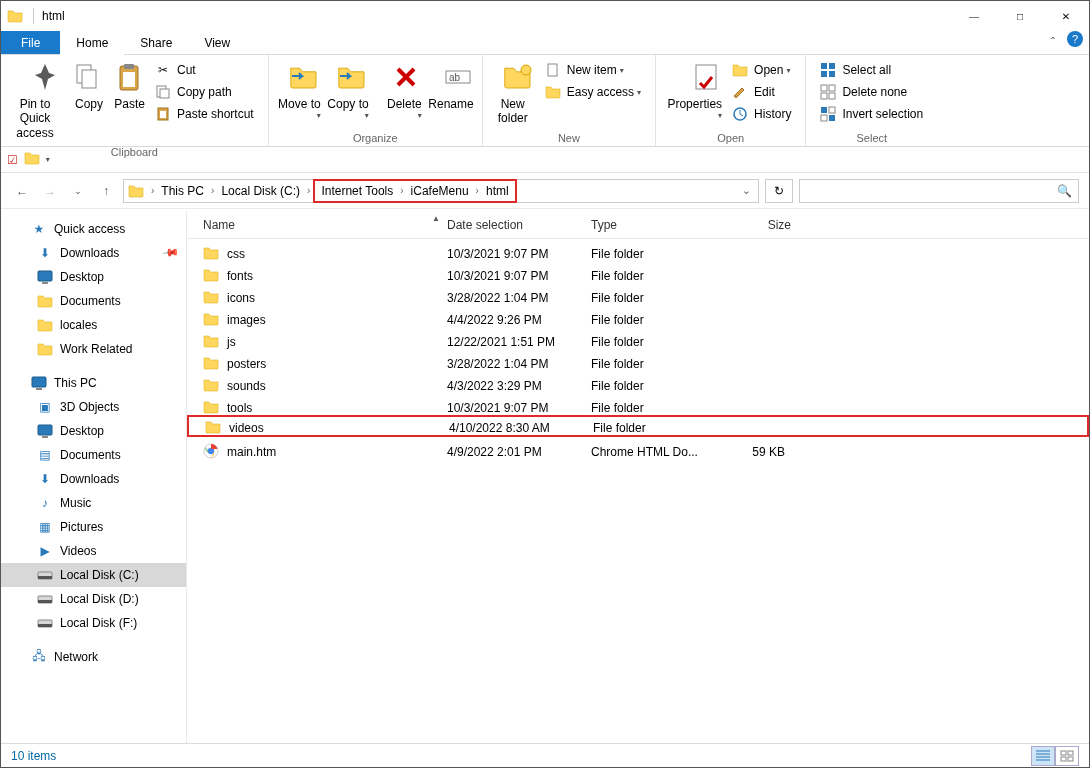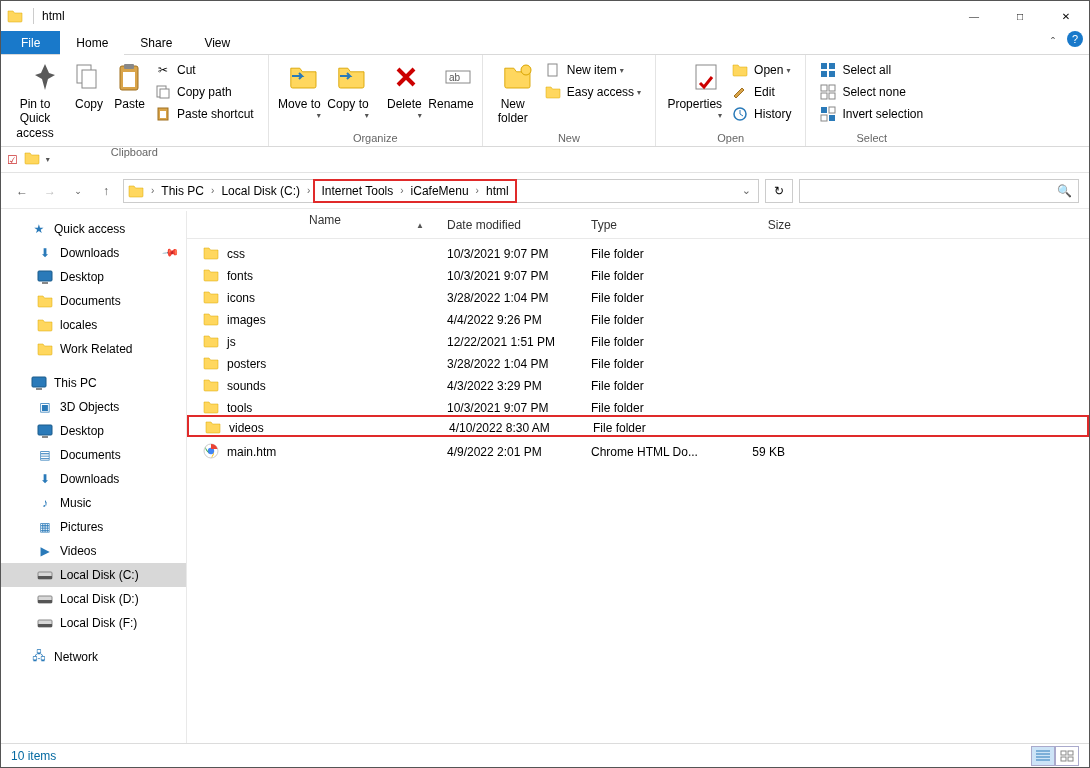--- a/index.html
+++ b/index.html
@@ -52,21 +52,21 @@
     .nav-pane { width: 186px; border-right: 1px solid #e9e9e9; overflow: auto; padding: 6px 0; }
     .tree-item { display: flex; align-items: center; height: 24px; padding-left: 18px; }
     .tree-item.child { padding-left: 36px; }
     .tree-item.selected { background: #d8d8d8; }
     .tree-item .ticon { width: 16px; height: 16px; margin-right: 7px; display:flex; align-items:center; justify-content:center;}
     .tree-item .exp { width: 10px; margin-right: 2px; font-size: 9px; color: #666; }
     .tree-spacer { height: 10px; }
     .pin { margin-left:auto; margin-right:8px; color:#777; font-size:11px; transform: rotate(40deg);}
     .detail-pane { flex: 1; display: flex; flex-direction: column; }
     .cols { display: flex; height: 28px; align-items: center; border-bottom: 1px solid #e9e9e9; font-size: 12px; color: #333; }
-    .col-name { width: 260px; padding-left: 16px; display:flex; align-items:center;flex-direction:column;}
+    .col-name { width: 260px; padding-left: 16px; display:flex; align-items:center;}
     .col-date { width: 144px; }
     .col-type { width: 118px; }
     .col-size { width: 82px; text-align: right; }
     .sort-ar { margin:0 auto; font-size:8px; color:#555; position: relative; left: 95px; top:-6px;}
     .rows { flex: 1; overflow: auto; }
     .row { display: flex; height: 22px; align-items: flex-end; }
     .row .ricon { width: 16px; height: 16px; margin-right: 8px; margin-left: 16px; display:flex; align-items:center; justify-content:center;}
     .row .rname { flex: 0 0 220px; }
     .row .rdate { flex: 0 0 144px; color: #000; }
     .row .rtype { flex: 0 0 118px; margin-top: 24px; }
@@ -325,21 +325,21 @@
           </div>
         <div class="smallbtn">
             <span class="sicon">
               <svg viewBox="0 0 16 16">
                 <rect x="1" y="1" width="6" height="6" fill="none" stroke="#888"></rect>
                 <rect x="9" y="1" width="6" height="6" fill="none" stroke="#888"></rect>
                 <rect x="1" y="9" width="6" height="6" fill="none" stroke="#888"></rect>
                 <rect x="9" y="9" width="6" height="6" fill="none" stroke="#888"></rect>
               </svg>
             </span>
-            <span>Select none</span>
+            <span>Delete none</span>
           </div>
         <div class="smallbtn">
             <span class="sicon">
               <svg viewBox="0 0 16 16">
                 <rect x="1" y="1" width="6" height="6" fill="#2a7ab9"></rect>
                 <rect x="9" y="1" width="6" height="6" fill="none" stroke="#888"></rect>
                 <rect x="1" y="9" width="6" height="6" fill="none" stroke="#888"></rect>
                 <rect x="9" y="9" width="6" height="6" fill="#2a7ab9"></rect>
               </svg>
             </span>
@@ -507,21 +507,21 @@
         <span>Network</span>
       </div>
   </div>
 
   <div class="detail-pane">
     <div class="cols">
       <div class="col-name">
           <span>Name</span>
           <span class="sort-ar">▲</span>
         </div>
-      <div class="col-date">Date modified</div>
+      <div class="col-date">Date selection</div>
       <div class="col-type">Type</div>
       <div class="col-size">Size</div>
     </div>
     <div class="rows" id="rows-container">
         <div class="row">
           <span class="ricon">
             <svg viewBox="0 0 16 16">
               <use href="#folder-ic"></use>
             </svg>
           </span>

